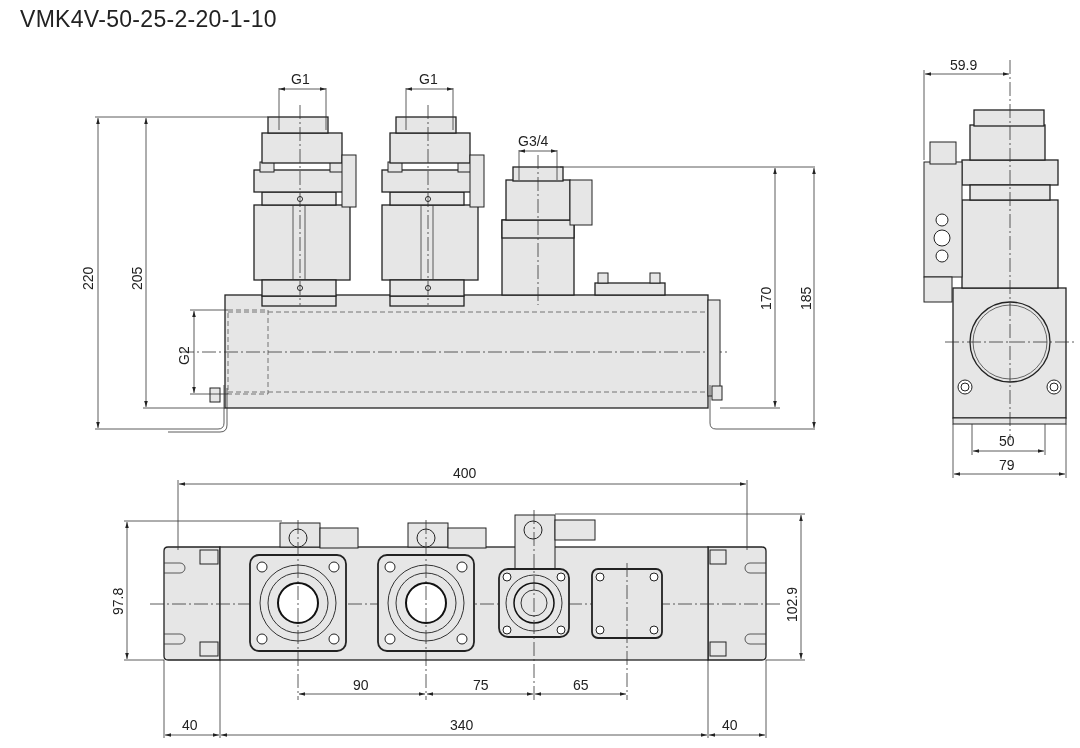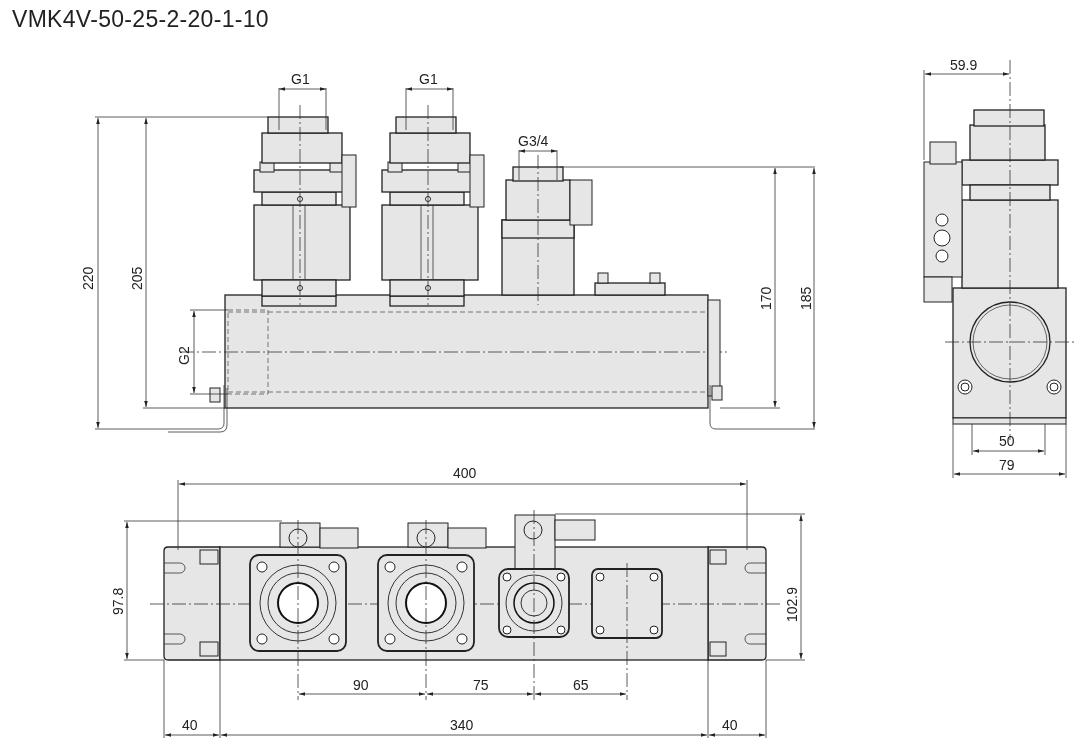--- a/index.html
+++ b/index.html
@@ -1,17 +1,17 @@
 <!DOCTYPE html>
 <html><head>
 <meta charset="utf-8">
 <style>
   html,body{margin:0;padding:0;background:#ffffff;}
   body{width:1080px;height:748px;position:relative;overflow:hidden;font-family:"Liberation Sans",sans-serif;}
-  .title{position:absolute;left:12px;top:6px;font-size:23px;color:#222;letter-spacing:0.3px;font-family:"Liberation Sans",sans-serif;}
+  .title{position:absolute;left:20px;top:6px;font-size:23px;color:#222;letter-spacing:0.3px;font-family:"Liberation Sans",sans-serif;}
   svg{position:absolute;left:0;top:0;}
   .dim{font-family:"Liberation Sans",sans-serif;font-size:14px;fill:#222;}
   .part{fill:#e6e6e6;stroke:#222;stroke-width:1.3;}
   .partL{fill:#e6e6e6;stroke:#222;stroke-width:1;}
   .thin{fill:none;stroke:#333;stroke-width:0.8;}
   .center{fill:none;stroke:#333;stroke-width:0.8;stroke-dasharray:14 3 2 3;}
   .hidden{fill:none;stroke:#555;stroke-width:0.8;stroke-dasharray:5 3;}
   .dline{fill:none;stroke:#333;stroke-width:0.8;}
 </style>
 </head>

